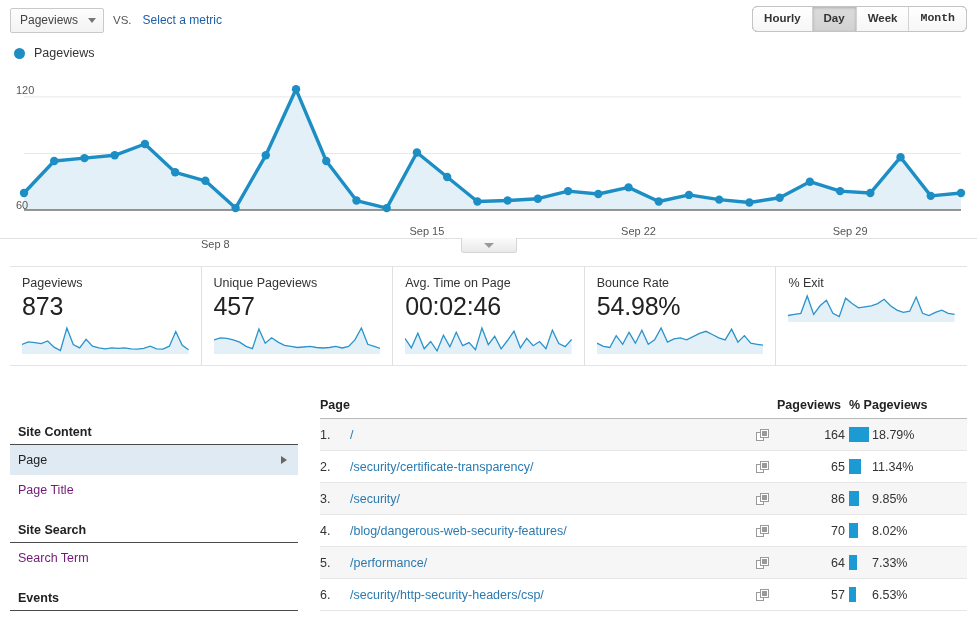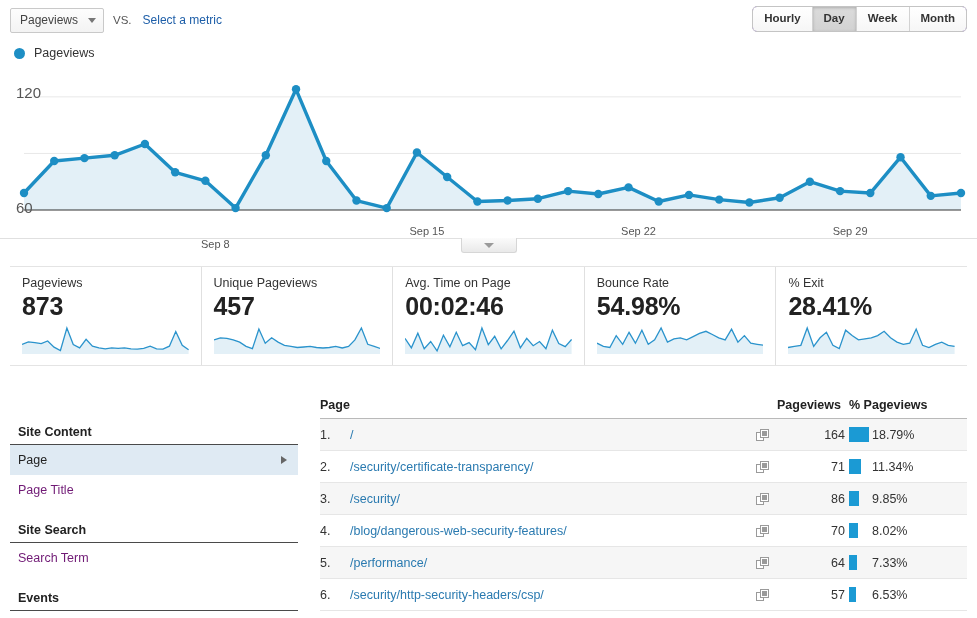--- a/index.html
+++ b/index.html
@@ -66,21 +66,21 @@
   .period-btn {
     font-size: 11.5px;
     font-weight: bold;
     color: #333;
     padding: 5px 11px 6px;
     background: linear-gradient(#ffffff, #f6f6f6);
     border-right: 1px solid #d2d2d2;
     cursor: pointer;
     line-height: 1.1;
   }
-  .period-btn:last-child { border-right: none; }
+  .period-btn:last-child { border-right: none; font-family: Liberation Mono, monospace; }
   .period-btn.active {
     background: linear-gradient(#dcdcdc, #d2d2d2);
     box-shadow: inset 0 1px 3px rgba(0,0,0,.22);
   }
 
   
   .chart-panel {
     position: relative;
     height: 198px;
     padding: 0 10px;
@@ -100,21 +100,21 @@
     display: inline-block;
   }
   .chart-area {
     position: relative;
     height: 160px;
   }
   .chart-svg { display: block; width: 957px; height: 160px; }
   .ylabel {
     position: absolute;
     left: 6px;
-    font-size: 15px;
+    font-size: 11px;
     color: #555;
   }
 
   .axis-labels {
     position: relative;
     height: 20px;
   }
   .axis-labels span {
     position: absolute;
     top: 1px;
@@ -166,21 +166,21 @@
     position: relative;
   }
   .card:first-child { border-left: none; }
   .card-label {
     font-size: 12.5px;
     color: #333;
     margin-bottom: 1px;
   }
   .card-value {
     font-size: 25px;
-    font-weight: 700;
+    font-weight: 400;
     color: #222;
     line-height: 1.22;
     letter-spacing: -.2px;
   }
   .spark { display: block; width: 100%; height: 30px; margin-top: 3px; }
 
   
   .bottom {
     display: flex;
     margin-top: 26px;
@@ -389,21 +389,20 @@
     <div class="card">
       <div class="card-label">Bounce Rate</div>
       <div class="card-value">54.98%</div>
       <svg class="spark" viewBox="0 0 170 30" preserveAspectRatio="none">
         <path d="M0.0,18.2 L6.5,21.4 L13.1,22.5 L19.6,10.6 L26.2,19.3 L32.7,7.3 L39.2,18.2 L45.8,5.2 L52.3,19.3 L58.8,14.9 L65.4,3.0 L71.9,17.1 L78.5,13.8 L85.0,12.8 L91.5,14.9 L98.1,11.7 L104.6,8.4 L111.2,6.3 L117.7,9.5 L124.2,12.8 L130.8,14.9 L137.3,4.1 L143.8,17.1 L150.4,10.6 L156.9,18.2 L163.5,19.3 L170.0,20.3 L170,29 L0,29 Z" fill="#e3f0f7"></path>
         <path d="M0.0,18.2 L6.5,21.4 L13.1,22.5 L19.6,10.6 L26.2,19.3 L32.7,7.3 L39.2,18.2 L45.8,5.2 L52.3,19.3 L58.8,14.9 L65.4,3.0 L71.9,17.1 L78.5,13.8 L85.0,12.8 L91.5,14.9 L98.1,11.7 L104.6,8.4 L111.2,6.3 L117.7,9.5 L124.2,12.8 L130.8,14.9 L137.3,4.1 L143.8,17.1 L150.4,10.6 L156.9,18.2 L163.5,19.3 L170.0,20.3 " fill="none" stroke="#2a93cc" stroke-width="1.3" vector-effect="non-scaling-stroke"></path>
       </svg>
     </div>
     <div class="card">
       <div class="card-label">% Exit</div>
-      <div class="card-value">28.41%</div>
       <svg class="spark" viewBox="0 0 170 30" preserveAspectRatio="none">
         <path d="M0.0,22.5 L6.5,21.4 L13.1,20.3 L19.6,3.0 L26.2,21.4 L32.7,12.8 L39.2,7.3 L45.8,20.3 L52.3,23.6 L58.8,5.2 L65.4,10.6 L71.9,14.9 L78.5,13.8 L85.0,12.8 L91.5,10.6 L98.1,6.3 L104.6,12.8 L111.2,17.1 L117.7,19.3 L124.2,18.2 L130.8,4.1 L137.3,20.3 L143.8,22.5 L150.4,19.3 L156.9,17.1 L163.5,20.3 L170.0,21.4 L170,29 L0,29 Z" fill="#e3f0f7"></path>
         <path d="M0.0,22.5 L6.5,21.4 L13.1,20.3 L19.6,3.0 L26.2,21.4 L32.7,12.8 L39.2,7.3 L45.8,20.3 L52.3,23.6 L58.8,5.2 L65.4,10.6 L71.9,14.9 L78.5,13.8 L85.0,12.8 L91.5,10.6 L98.1,6.3 L104.6,12.8 L111.2,17.1 L117.7,19.3 L124.2,18.2 L130.8,4.1 L137.3,20.3 L143.8,22.5 L150.4,19.3 L156.9,17.1 L163.5,20.3 L170.0,21.4 " fill="none" stroke="#2a93cc" stroke-width="1.3" vector-effect="non-scaling-stroke"></path>
       </svg>
     </div>
   </div>
 
 <div class="bottom">
   <div class="sidebar" id="sidebar">
       <div class="side-group-title">Site Content</div>
@@ -452,21 +451,21 @@
             </td>
           </tr>
           <tr>
             <td class="c-idx">2.</td>
             <td class="c-page"><a>/security/certificate-transparency/</a></td>
             <td class="c-icon"><svg class="ext-icon" width="13" height="13" viewBox="0 0 13 13">
                 <rect x=".5" y="3.5" width="7" height="8" fill="#fff" stroke="#9a9a9a"></rect>
                 <rect x="4.5" y=".5" width="8" height="8" fill="#fff" stroke="#9a9a9a"></rect>
                 <rect x="6" y="2" width="5" height="5" fill="#9a9a9a"></rect>
               </svg></td>
-            <td class="c-views">71</td>
+            <td class="c-views">65</td>
             <td class="c-pct">
               <div class="pct-cell">
                 <div class="pct-bar-slot">
                   <span class="pct-bar" style="width: 12px; background: rgb(27, 154, 212);"></span>
                 </div>
                 <span class="pct-text">11.34%</span>
               </div>
             </td>
           </tr>
           <tr>

